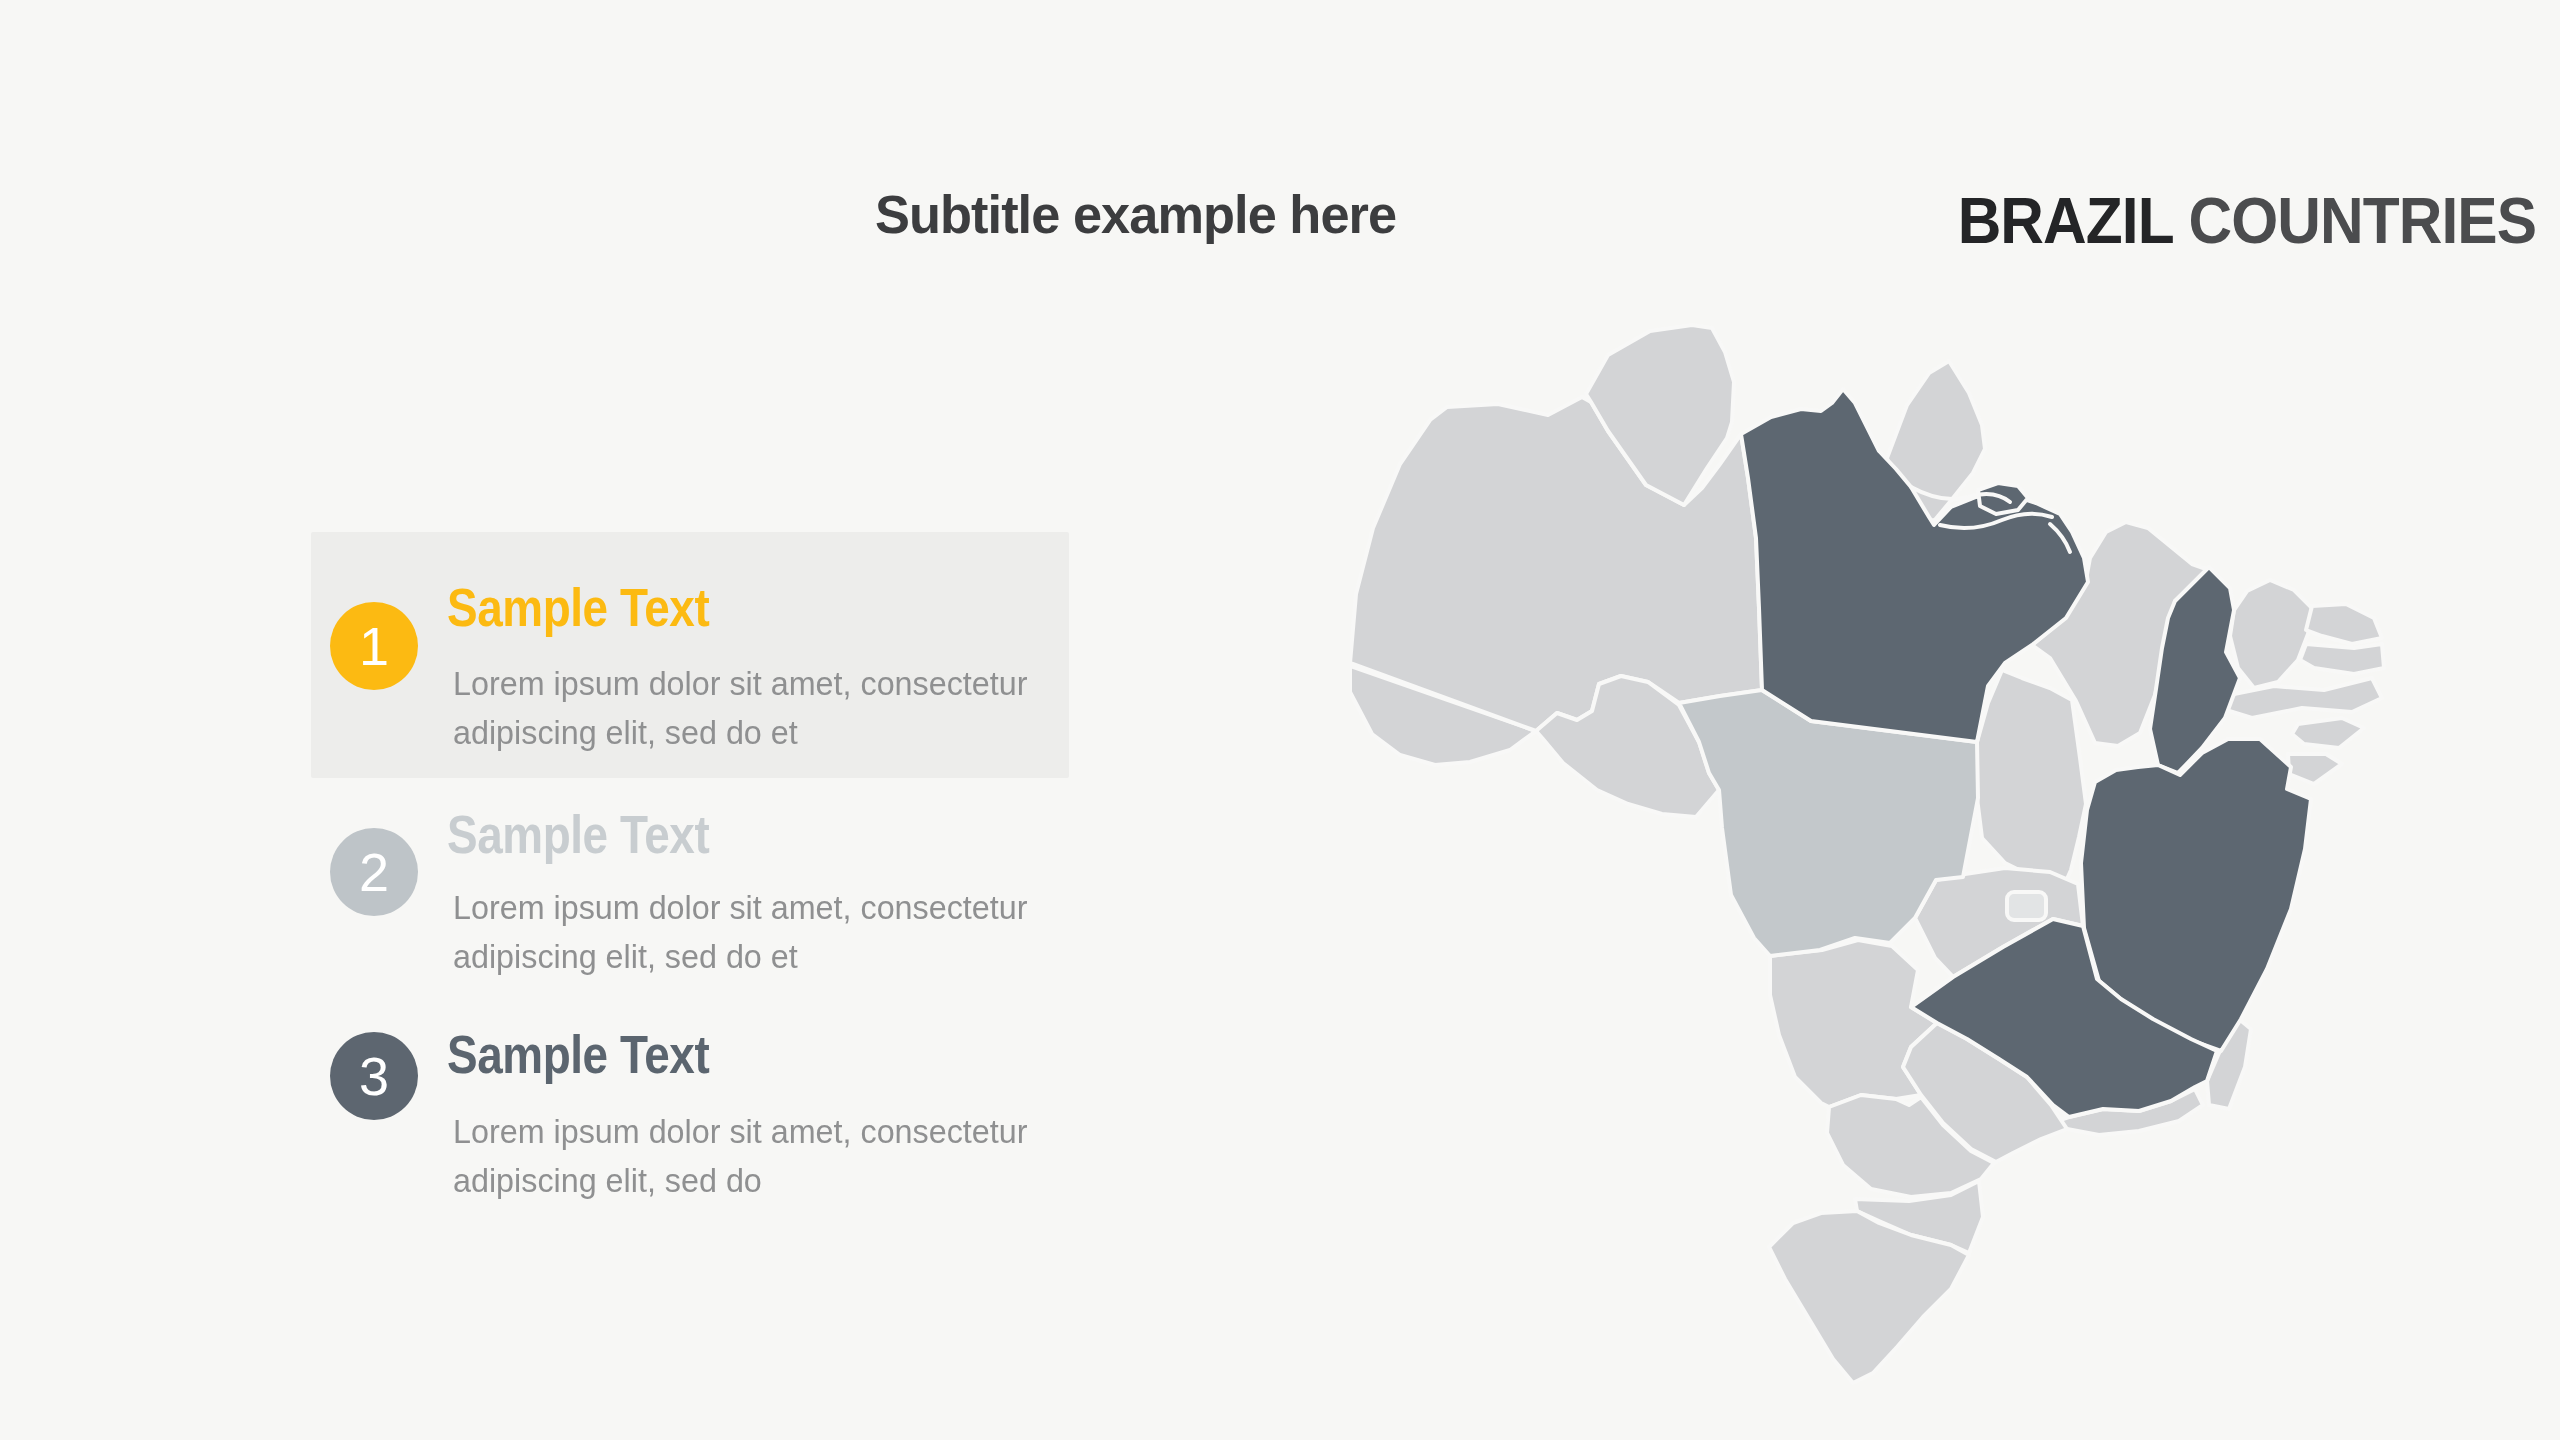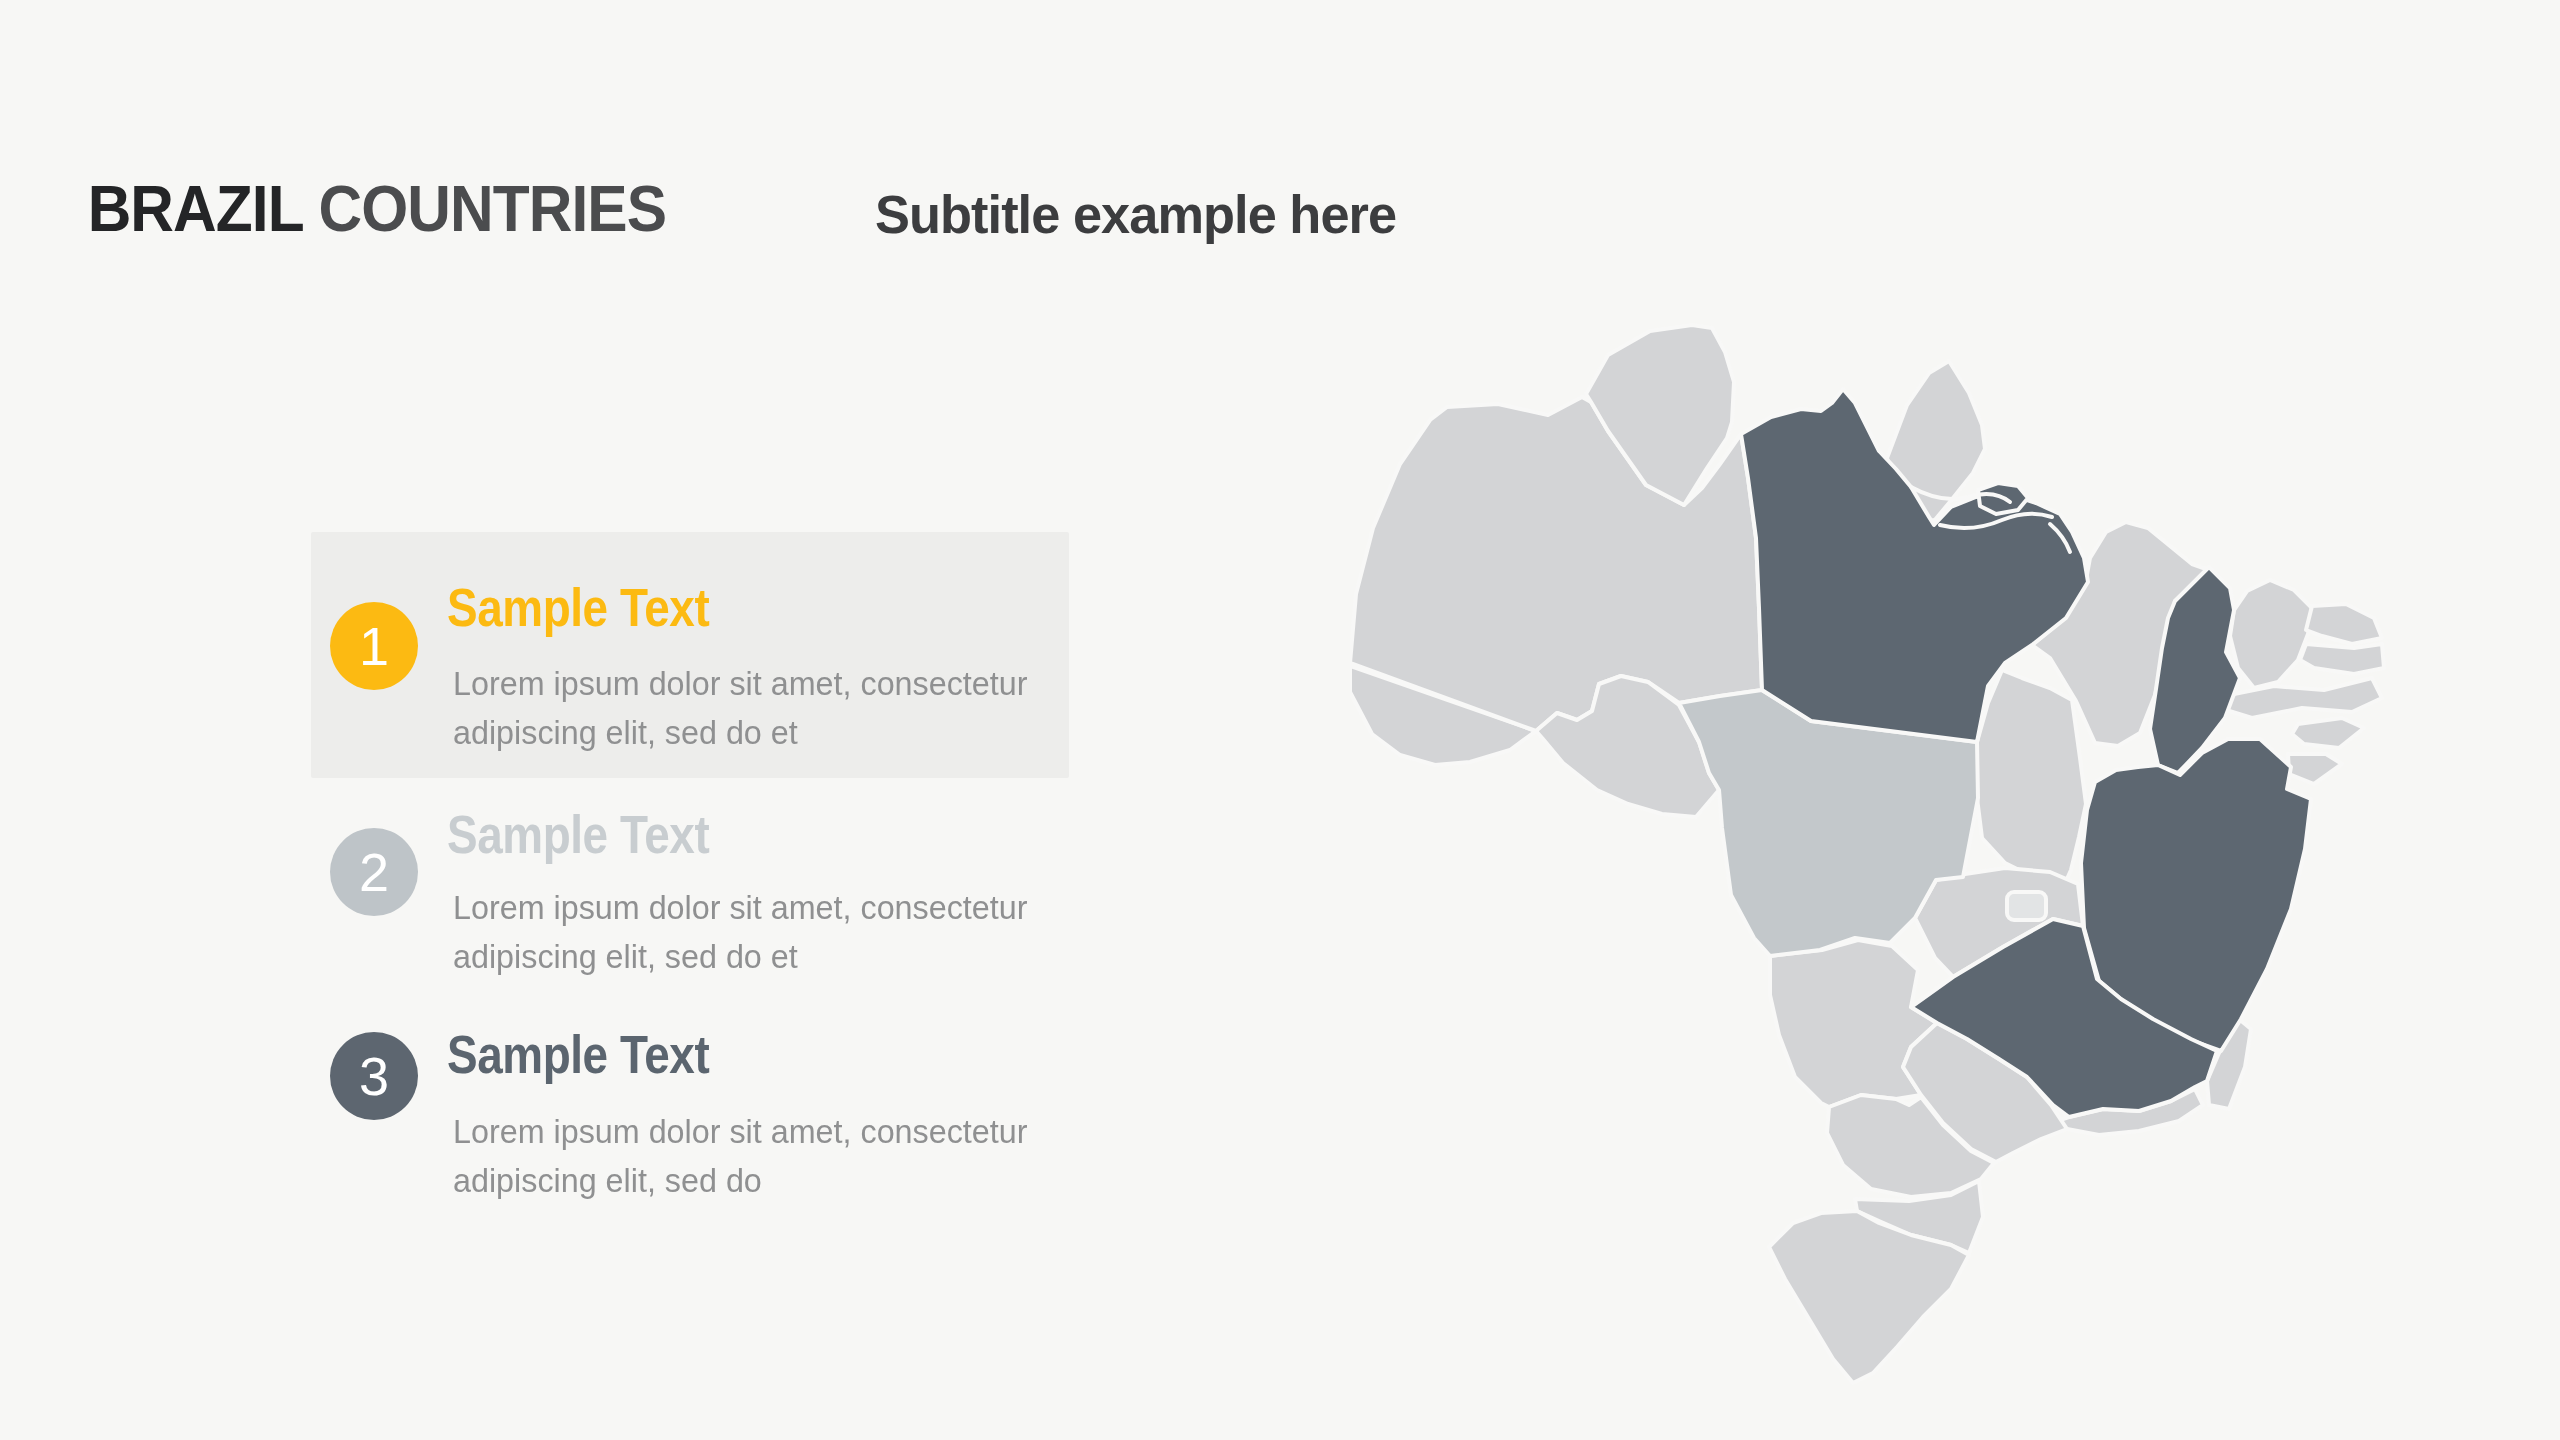--- a/index.html
+++ b/index.html
@@ -2,21 +2,21 @@
 <html><head>
 <meta charset="utf-8">
 <style>
   html,body{margin:0;padding:0;}
   body{
     width:2560px;height:1440px;position:relative;overflow:hidden;
     background:#f7f7f5;
     font-family:"Liberation Sans","DejaVu Sans",sans-serif;
   }
   
-  .title-wrap{position:absolute;top:101px;left:0;width:2560px;text-align:left;line-height:72px;}
+  .title-wrap{position:absolute;top:113px;left:0;width:2560px;text-align:right;line-height:72px;}
   .title-inner{display:inline-block;transform:scaleX(.93);transform-origin:50% 0;
     font-size:65px;font-weight:bold;letter-spacing:-1px;white-space:pre;}
   .subtitle-wrap{position:absolute;top:184px;left:0;width:2272px;text-align:center;line-height:60px;}
   .subtitle-inner{display:inline-block;transform:scaleX(.97);transform-origin:50% 0;
     font-size:54px;font-weight:bold;letter-spacing:-1px;}
   
   .panel{position:absolute;left:311px;top:532px;width:758px;height:246px;background:#ededeb;border-radius:2px;}
   .num-circle{position:absolute;left:330px;width:88px;height:88px;border-radius:50%;
     display:flex;align-items:center;justify-content:center;
     color:#ffffff;font-size:54px;line-height:1;}

